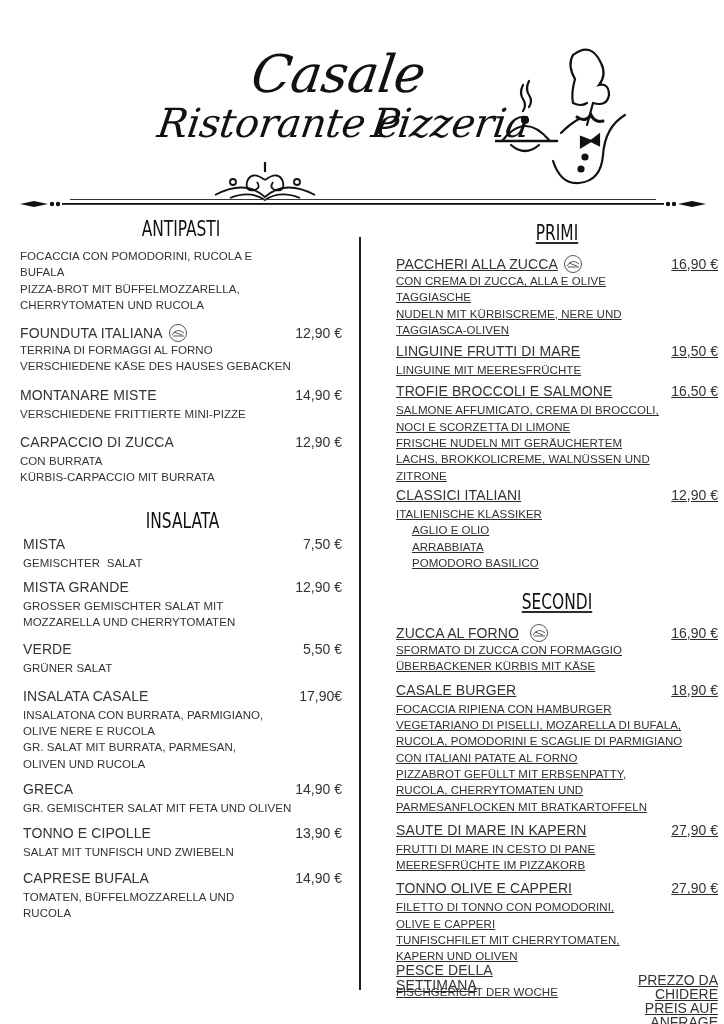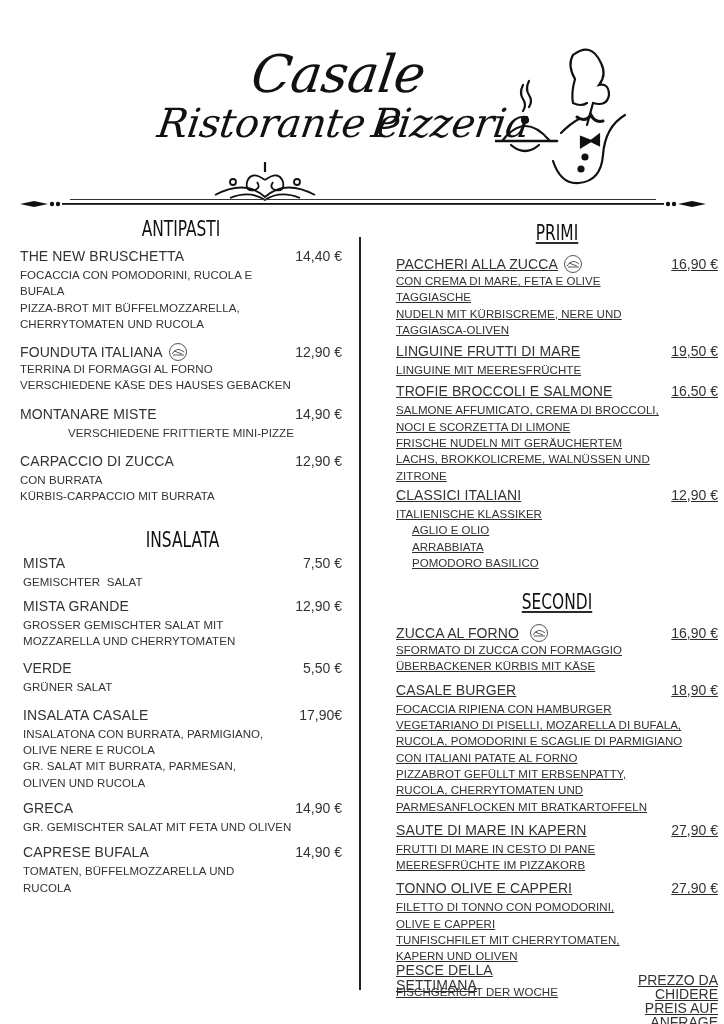--- a/index.html
+++ b/index.html
@@ -87,24 +87,20 @@
 </div>
 
 <div class="divider"></div>
 
 <div class="col col-left">
 
   <div>
     <div class="section-title">ANTIPASTI</div>
 
     <div class="item" style="margin-top:4px;">
-      <div class="item-head">
-          <span class="item-name">THE NEW BRUSCHETTA</span>
-          <span class="price">14,40 €</span>
-        </div>
       <div class="desc">FOCACCIA CON POMODORINI, RUCOLA E</div>
       <div class="desc">BUFALA</div>
       <div class="desc">PIZZA-BROT MIT BÜFFELMOZZARELLA,</div>
       <div class="desc">CHERRYTOMATEN UND RUCOLA</div>
     </div>
 
     <div class="item" style="margin-top:10px;">
       <div class="item-head">
           <span class="item-name">
             <span>FOUNDUTA ITALIANA</span>
@@ -112,21 +108,21 @@
               <circle cx="10" cy="10" r="8.5"></circle>
               <path d="M4 12 q5 -8 12 -2 M5 13 h11 M6 9 l8 3"></path>
             </svg>
           </span>
         <span class="price">12,90 €</span>
         </div>
       <div class="desc">TERRINA DI FORMAGGI AL FORNO</div>
       <div class="desc">VERSCHIEDENE KÄSE DES HAUSES GEBACKEN</div>
     </div>
 
-    <div class="item" style="margin-top:12px;text-align:center;">
+    <div class="item" style="margin-top:12px;">
       <div class="item-head">
           <span class="item-name">MONTANARE MISTE</span>
           <span class="price">14,90 €</span>
         </div>
       <div class="desc">VERSCHIEDENE FRITTIERTE MINI-PIZZE</div>
     </div>
 
     <div class="item" style="margin-top:12px;">
       <div class="item-head">
           <span class="item-name">CARPACCIO DI ZUCCA</span>
@@ -178,20 +174,27 @@
     </div>
 
     <div class="item" style="margin-top:9px;">
       <div class="item-head">
           <span class="item-name">GRECA</span>
           <span class="price">14,90 €</span>
         </div>
       <div class="desc">GR. GEMISCHTER SALAT MIT FETA UND OLIVEN</div>
     </div>
 
+    <div class="item" style="margin-top:9px;">
+      <div class="item-head">
+          <span class="item-name">TONNO E CIPOLLE</span>
+          <span class="price">13,90 €</span>
+        </div>
+      <div class="desc">SALAT MIT TUNFISCH UND ZWIEBELN</div>
+    </div>
 
     <div class="item" style="margin-top:9px;">
       <div class="item-head">
           <span class="item-name">CAPRESE BUFALA</span>
           <span class="price">14,90 €</span>
         </div>
       <div class="desc">TOMATEN, BÜFFELMOZZARELLA UND</div>
       <div class="desc">RUCOLA</div>
     </div>
   </div>
@@ -206,21 +209,21 @@
       <div class="item-head">
           <span class="item-name">
             <span>PACCHERI ALLA ZUCCA</span>
         <svg class="new-icon" viewBox="0 0 20 20" fill="none" stroke="#555" stroke-width="1">
               <circle cx="10" cy="10" r="8.5"></circle>
               <path d="M4 12 q5 -8 12 -2 M5 13 h11 M6 9 l8 3"></path>
             </svg>
           </span>
         <span class="price">16,90 €</span>
         </div>
-      <div class="desc">CON CREMA DI MARE, FETA E OLIVE</div>
+      <div class="desc">CON CREMA DI ZUCCA, ALLA E OLIVE</div>
       <div class="desc">TAGGIASCHE</div>
       <div class="desc">NUDELN MIT KÜRBISCREME, NERE UND</div>
       <div class="desc">TAGGIASCA-OLIVEN</div>
     </div>
 
     <div class="item" style="margin-top:5px;">
       <div class="item-head">
           <span class="item-name">LINGUINE FRUTTI DI MARE</span>
           <span class="price">19,50 €</span>
         </div>

